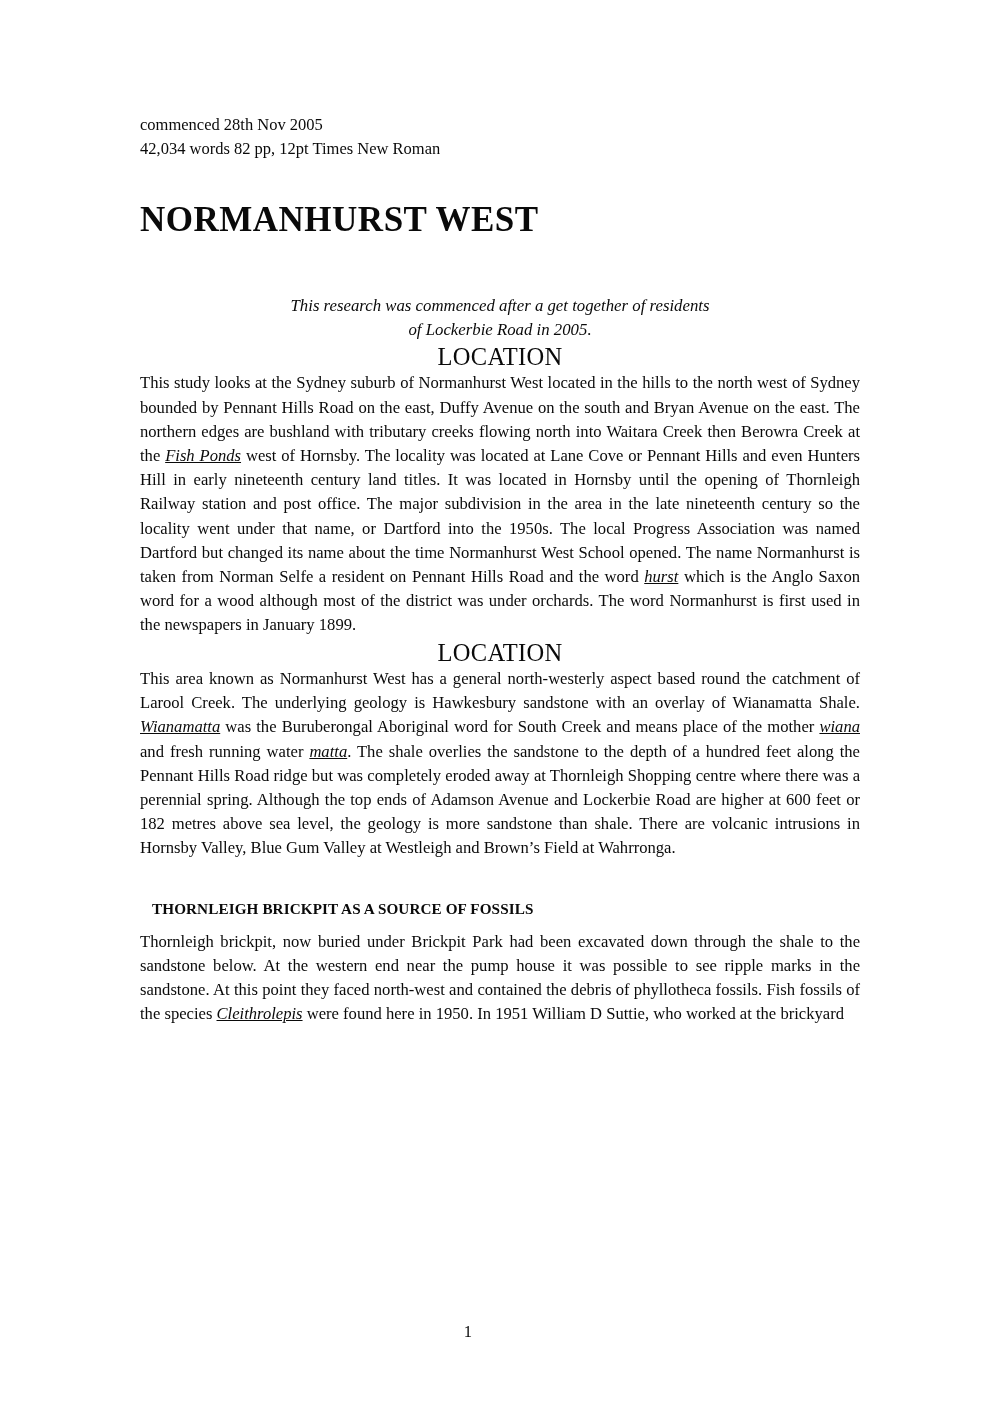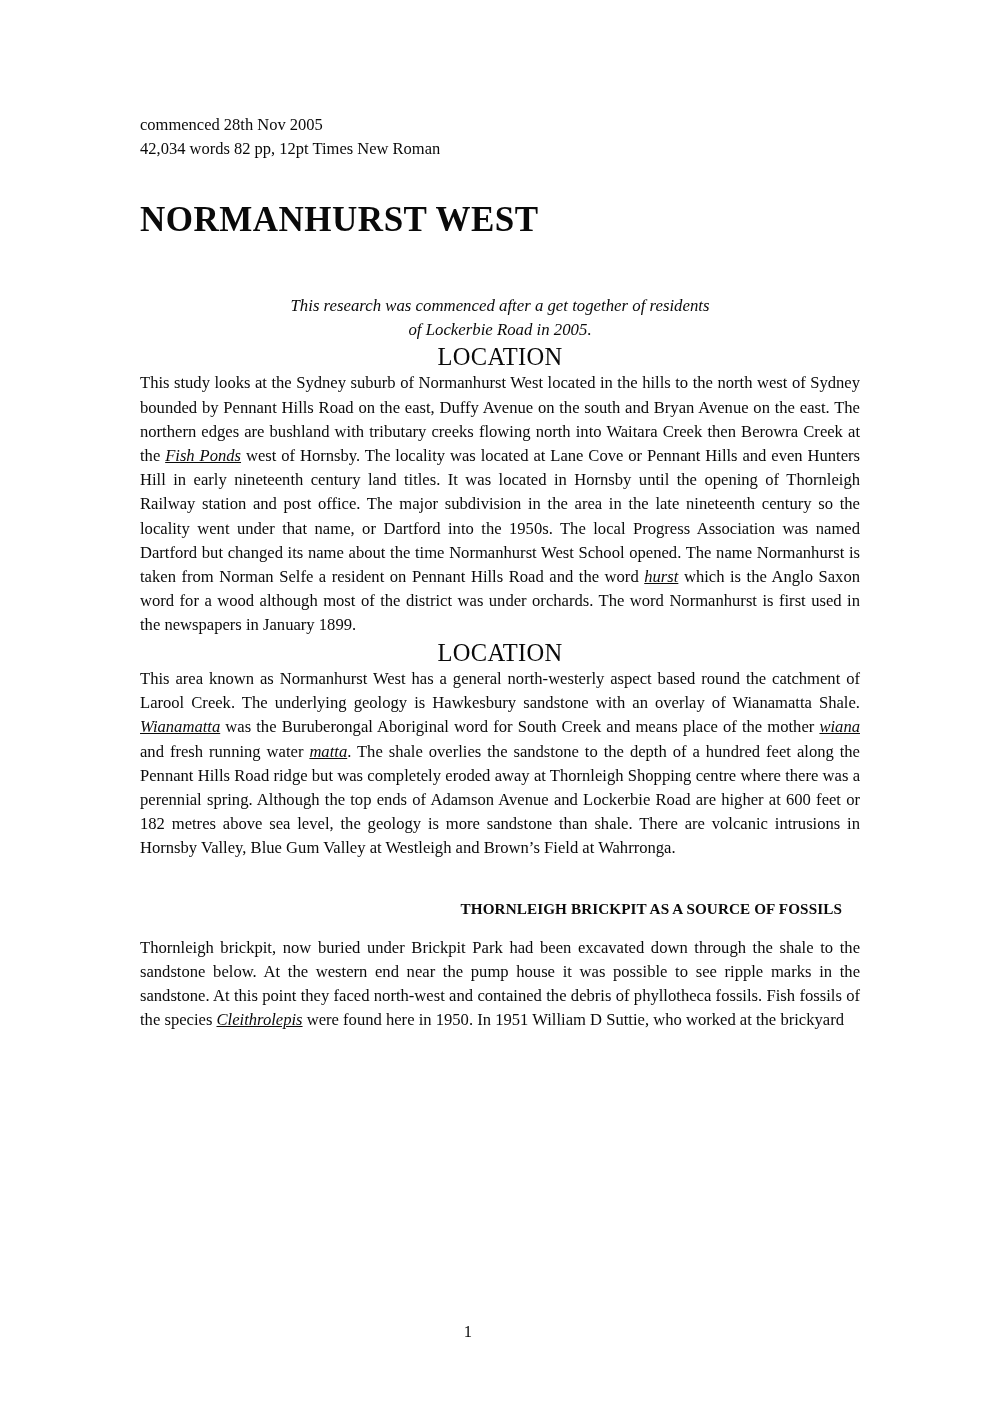--- a/index.html
+++ b/index.html
@@ -60,25 +60,25 @@
     text-align: center;
     font-size: 24.5px;
     font-weight: normal;
     letter-spacing: 0.3px;
     margin: 0;
     line-height: 1.2;
   }
   .sec-location-h { margin-top: 52px; }
   .sec-geology-h  { margin-top: 45px; }
   h3.subsection {
-    text-align: right;
+    text-align: left;
     font-size: 15.2px;
     font-weight: bold;
     letter-spacing: 0.1px;
-    margin: 18px;
+    margin: 12px;
     line-height: 1.2;
     margin-top: 39px;
   }
   p.body {
     text-align: justify;
     text-justify: inter-word;
     font-size: 16.6px;
     line-height: 24.2px;
     margin: 0;
     hyphens: none;

